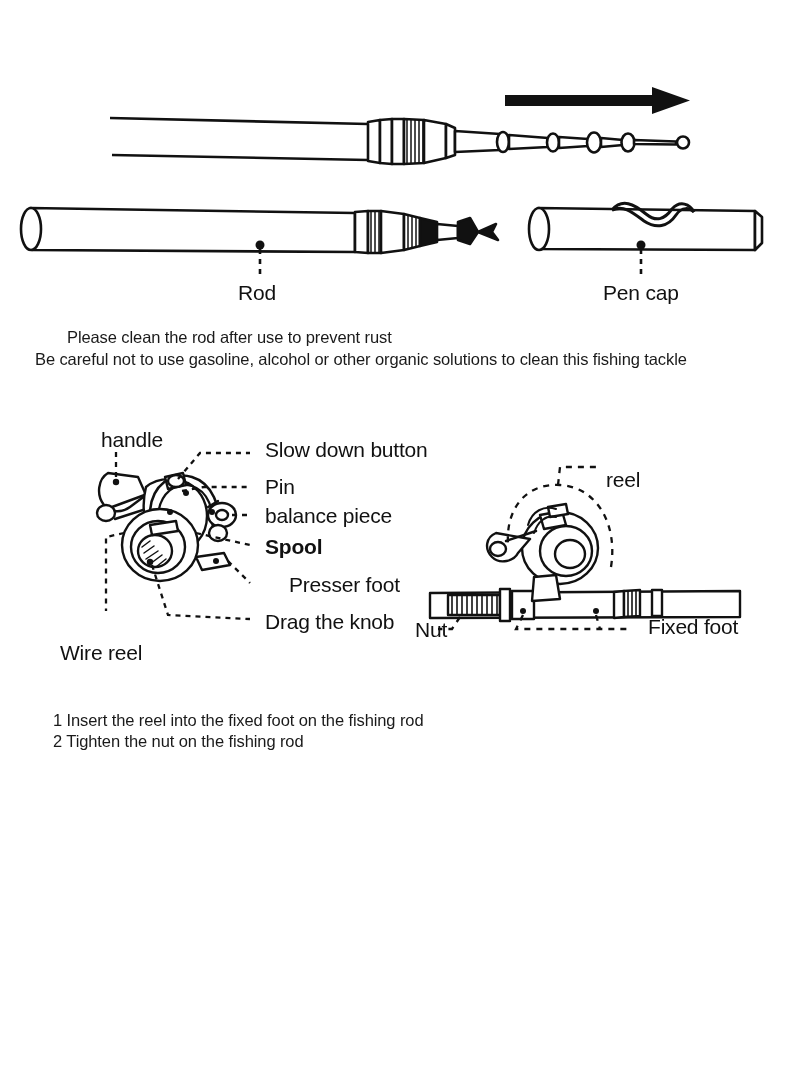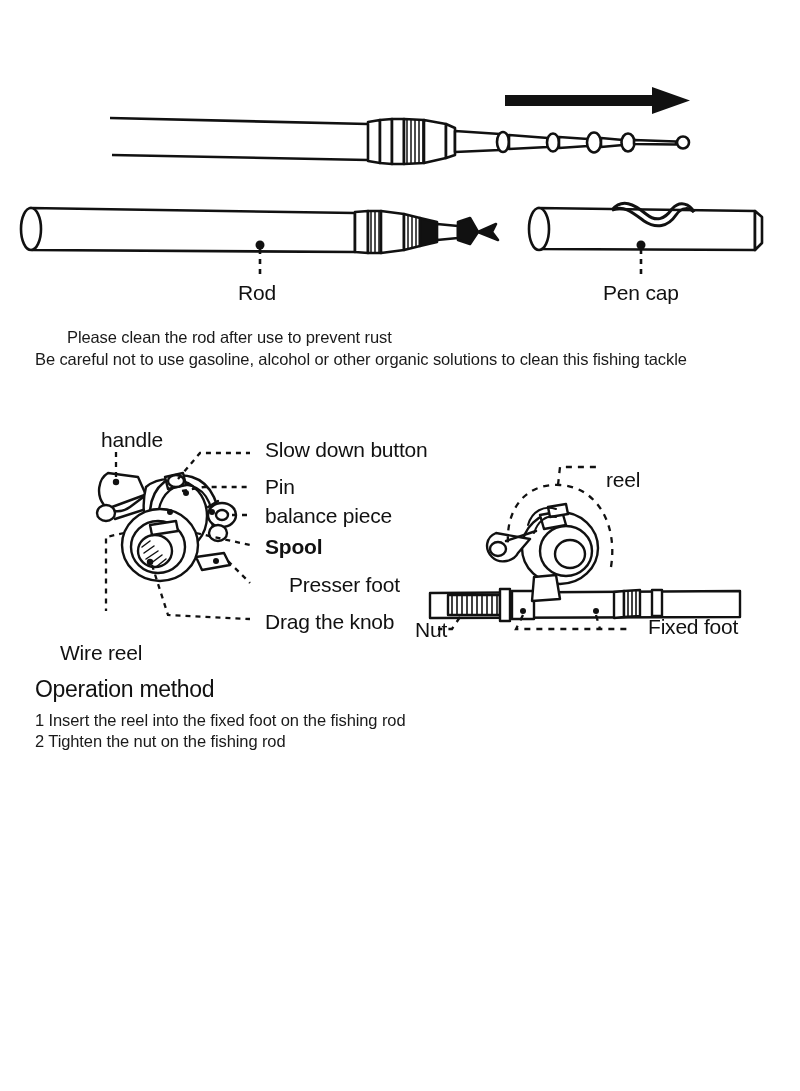--- a/index.html
+++ b/index.html
@@ -7,21 +7,21 @@
     width:800px;height:1091px;background:#ffffff;
     font-family:"Liberation Sans", sans-serif;
     color:#1a1a1a;position:relative;overflow:hidden;
   }
   .page{position:absolute;inset:0;}
   svg{display:block;}
   .lbl{position:absolute;white-space:nowrap;font-family:"Liberation Sans",sans-serif;color:#111;}
   .lbl-part{font-size:21px;letter-spacing:-0.2px;}
   .care{position:absolute;font-size:16.5px;line-height:22px;color:#1a1a1a;letter-spacing:-0.1px;}
   .op-title{position:absolute;font-size:23px;color:#111;letter-spacing:-0.3px;}
-  .op-step{position:absolute;font-size:16.5px;line-height:21px;color:#1a1a1a;letter-spacing:-0.1px;}
+  .op-step{position:absolute;font-size:16.5px;line-height:21px;color:#1a1a1a;letter-spacing:-0.1px;margin-left:18px;}
   .callout{font-size:21px;letter-spacing:-0.2px;color:#111;}
 </style>
 </head>
 <body>
 
 <div class="page">
 
   <svg width="800" height="300" viewBox="0 0 800 300" style="position:absolute;left:0;top:0;">
 
     <g>
@@ -244,17 +244,16 @@
   <div class="lbl callout" style="left:265px;top:504px;">balance piece</div>
   <div class="lbl callout" style="left:265px;top:535px;font-weight:bold;">Spool</div>
   <div class="lbl callout" style="left:265px;top:573px;margin-left:24px;">Presser foot</div>
   <div class="lbl callout" style="left:60px;top:610px;margin-top:31px;">Wire reel</div>
   <div class="lbl callout" style="left:265px;top:610px;">Drag the knob</div>
 
   <div class="lbl callout" style="left:606px;top:468px;">reel</div>
   <div class="lbl callout" style="left:415px;top:618px;">Nut</div>
   <div class="lbl callout" style="left:648px;top:615px;">Fixed foot</div>
 
-  <div class="op-title" style="left:35px;top:676px;">Operation method</div>
   <div class="op-step" style="left:35px;top:710px;">1 Insert the reel into the fixed foot on the fishing rod</div>
   <div class="op-step" style="left:35px;top:731px;">2 Tighten the nut on the fishing rod</div>
 
 </div>
 
 </body></html>

